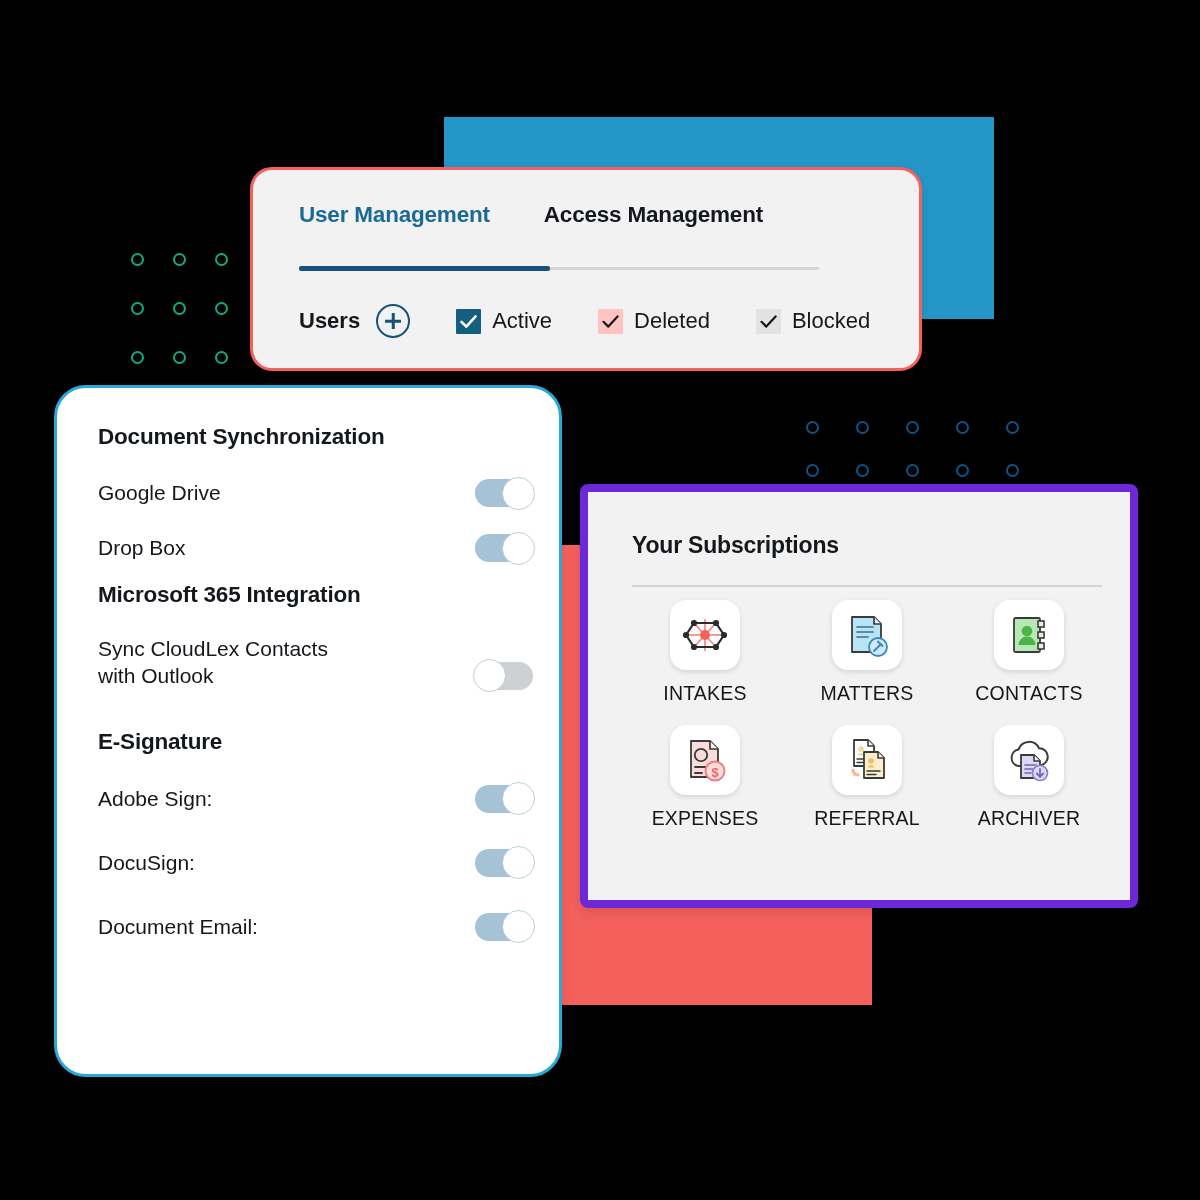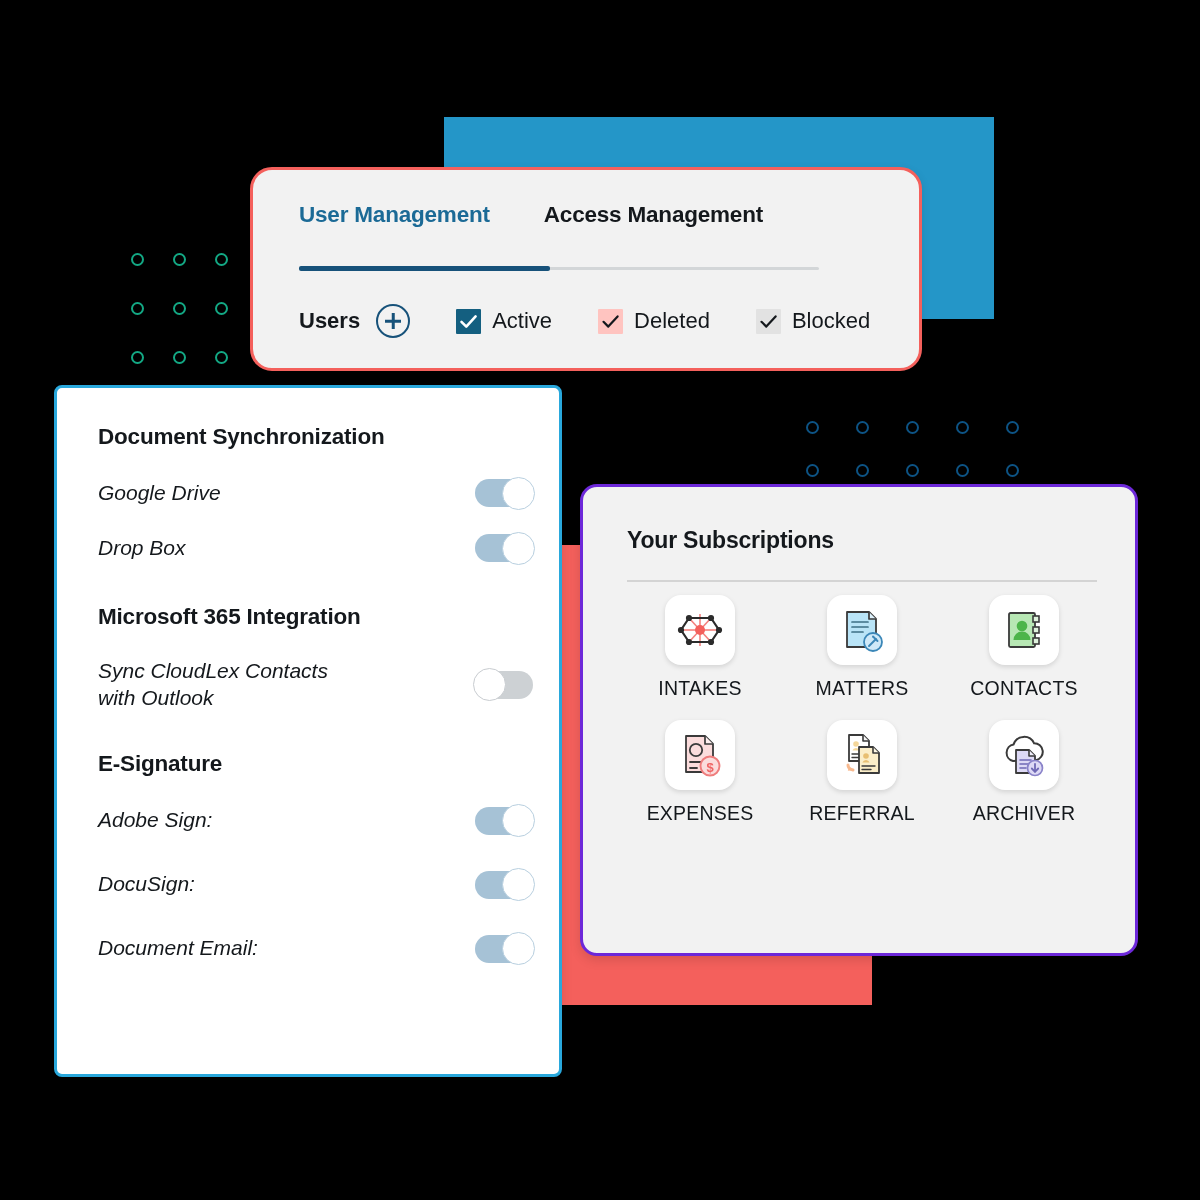--- a/index.html
+++ b/index.html
@@ -171,42 +171,41 @@
   }
 
   
   #card-settings {
     left: 54px;
     top: 385px;
     width: 508px;
     height: 692px;
     background: #ffffff;
     border: 3px solid #29a8dc;
-    border-radius: 8px;
+    border-radius: 32px;
     box-shadow: 0 4px 12px rgba(0,0,0,0.10);
     overflow: hidden;
   }
   .settings-inner {
     position: absolute;
     left: 41px;
     top: 36px;
     right: 26px;
   }
   .sect-title {
     font-size: 22.5px;
     font-weight: bold;
     color: #14181c;
     letter-spacing: -0.2px;
   }
   .setting-row {
     display: flex;
-    align-items: center;
+    align-items: flex-end;
     justify-content: space-between;
     gap: 12px;
-    font-style: italic;
   }
   .setting-label {
     font-size: 21px;
     color: #14181c;
     line-height: 1.28;
   }
   .toggle {
     position: relative;
     width: 58px;
     height: 28px;
@@ -226,24 +225,24 @@
     box-sizing: border-box;
   }
   .toggle.on  .knob { right: -2px; border: 1px solid #b8cfdf; }
   .toggle.off .knob { left: -2px;  border: 1px solid #c8ccd0; }
 
   
   #card-subs {
     left: 580px;
     top: 484px;
     width: 558px;
-    height: 472px;
+    height: 424px;
     background: #f2f2f2;
-    border: 3px solid #6d28d9;
-    border-radius: 17px;
+    border: 8px solid #6d28d9;
+    border-radius: 8px;
     box-shadow: 0 4px 12px rgba(0,0,0,0.12);
   }
   .subs-title {
     position: absolute;
     left: 44px;
     top: 40px;
     font-size: 23px;
     font-weight: bold;
     color: #14181c;
     letter-spacing: -0.2px;
@@ -379,21 +378,21 @@
         </span>
       </div>
 
       <div class="setting-row" style="margin-top:27px;">
         <span class="setting-label">Drop Box</span>
         <span class="toggle on">
           <span class="knob"></span>
         </span>
       </div>
 
-      <div class="sect-title" style="margin-top:42px;">Microsoft 365 Integration</div>
+      <div class="sect-title" style="margin-top:20px;">Microsoft 365 Integration</div>
 
 
       <div class="setting-row" style="margin-top:28px;">
         <span class="setting-label" style="max-width:270px;">Sync CloudLex Contacts with Outlook</span>
         <span class="toggle off">
           <span class="knob"></span>
         </span>
       </div>
 
       <div class="sect-title" style="margin-top:39px;">E-Signature</div>

